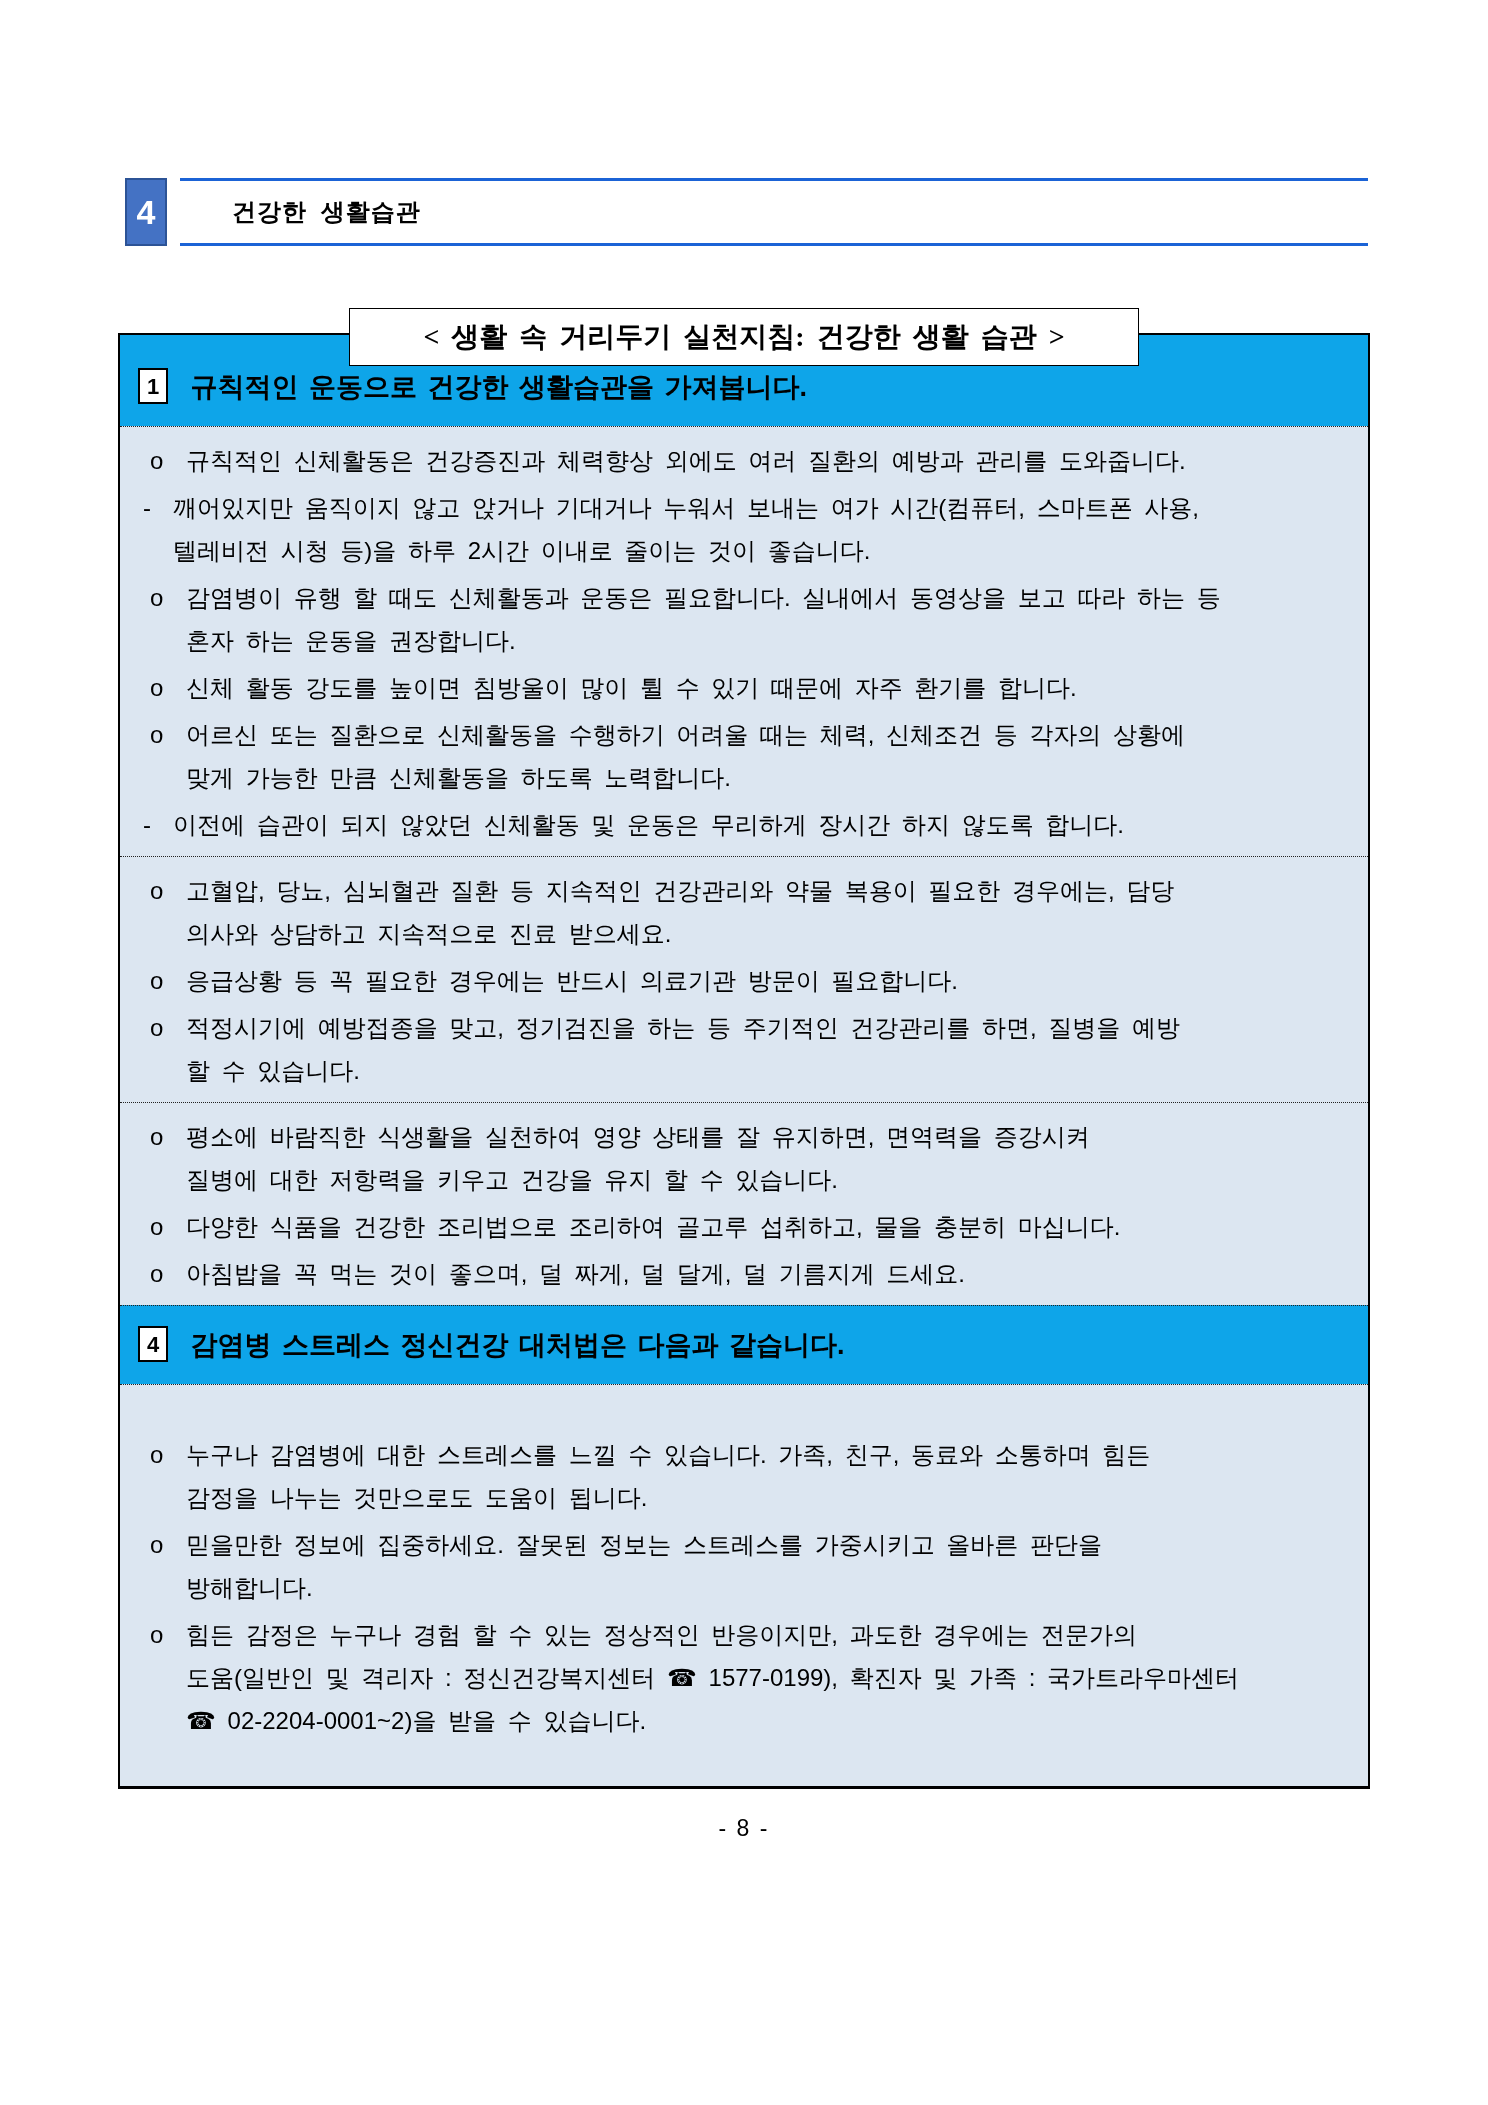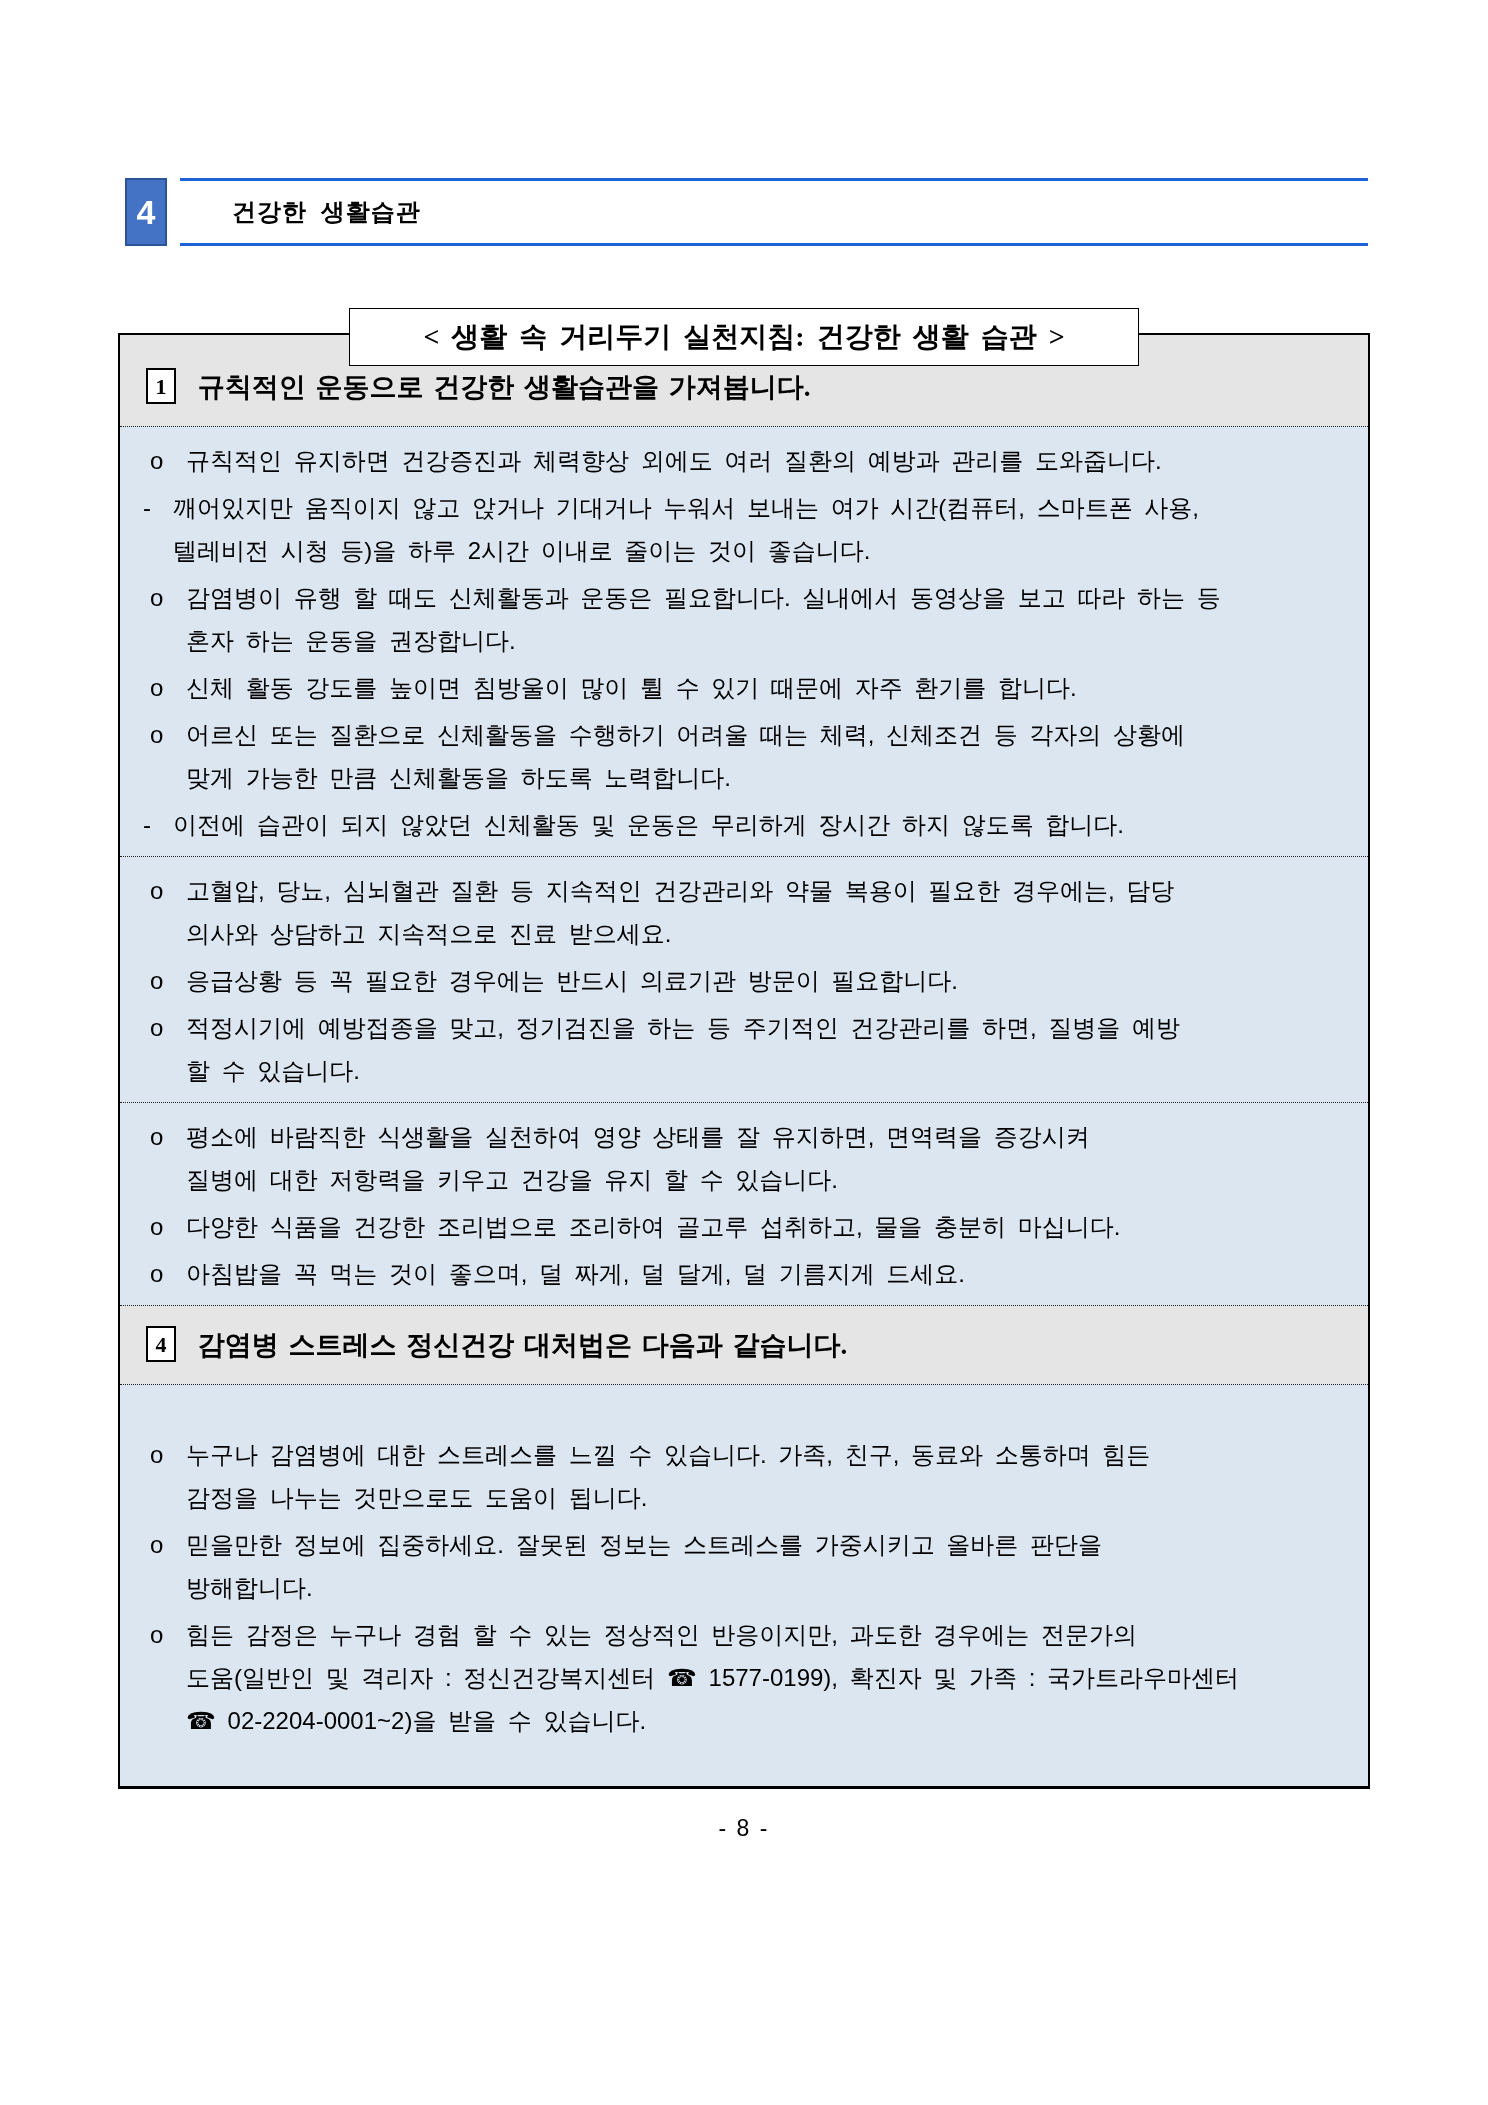--- a/index.html
+++ b/index.html
@@ -49,26 +49,25 @@
     background: #fff; border: 1px solid #000;
     padding: 9px 20px;
     text-align: center;
     font-family: "Liberation Serif", "DejaVu Serif", serif;
     font-size: 28px; font-weight: bold;
     word-spacing: 5px;
     z-index: 2;
   }
   .row + .row { border-top: 1px dotted #222; }
   .sec-header {
-    background: #e5e5e5;
-    padding: 17px 16px 17px 26px;
+    background: #0ea5e9;
+    padding: 17px 16px 17px 18px;
     font-size: 27px; font-weight: bold;
     line-height: 44px;
     word-spacing: 3px;
-    font-family: Liberation Serif, serif;
   }
   .sec-header.first { padding-top: 30px; }
   .num-badge {
     display: inline-block;
     width: 30px; height: 36px; line-height: 34px;
     border: 2px solid #000; box-sizing: border-box;
     text-align: center;
     font-size: 22px; font-weight: bold;
     vertical-align: 2px;
     margin-right: 12px;
@@ -117,21 +116,21 @@
       <span>&lt; 생활 속 거리두기 실천지침: 건강한 생활 습관 &gt;</span>
     </div>
 
     <div class="row sec-header first">
       <span class="num-badge">1</span>
       <span>규칙적인 운동으로 건강한 생활습관을 가져봅니다.</span>
     </div>
     <div class="row sec-body">
       <div class="item">
         <span class="marker">o</span>
-        <span class="text">규칙적인 유지하면 건강증진과 체력향상 외에도 여러 질환의 예방과 관리를 도와줍니다.</span>
+        <span class="text">규칙적인 신체활동은 건강증진과 체력향상 외에도 여러 질환의 예방과 관리를 도와줍니다.</span>
       </div>
       <div class="item dash">
         <span class="marker">-</span>
         <span class="text">깨어있지만 움직이지 않고 앉거나 기대거나 누워서 보내는 여가 시간(컴퓨터, 스마트폰 사용,
 텔레비전 시청 등)을 하루 2시간 이내로 줄이는 것이 좋습니다.</span>
       </div>
       <div class="item">
         <span class="marker">o</span>
         <span class="text">감염병이 유행 할 때도 신체활동과 운동은 필요합니다. 실내에서 동영상을 보고 따라 하는 등
 혼자 하는 운동을 권장합니다.</span>

